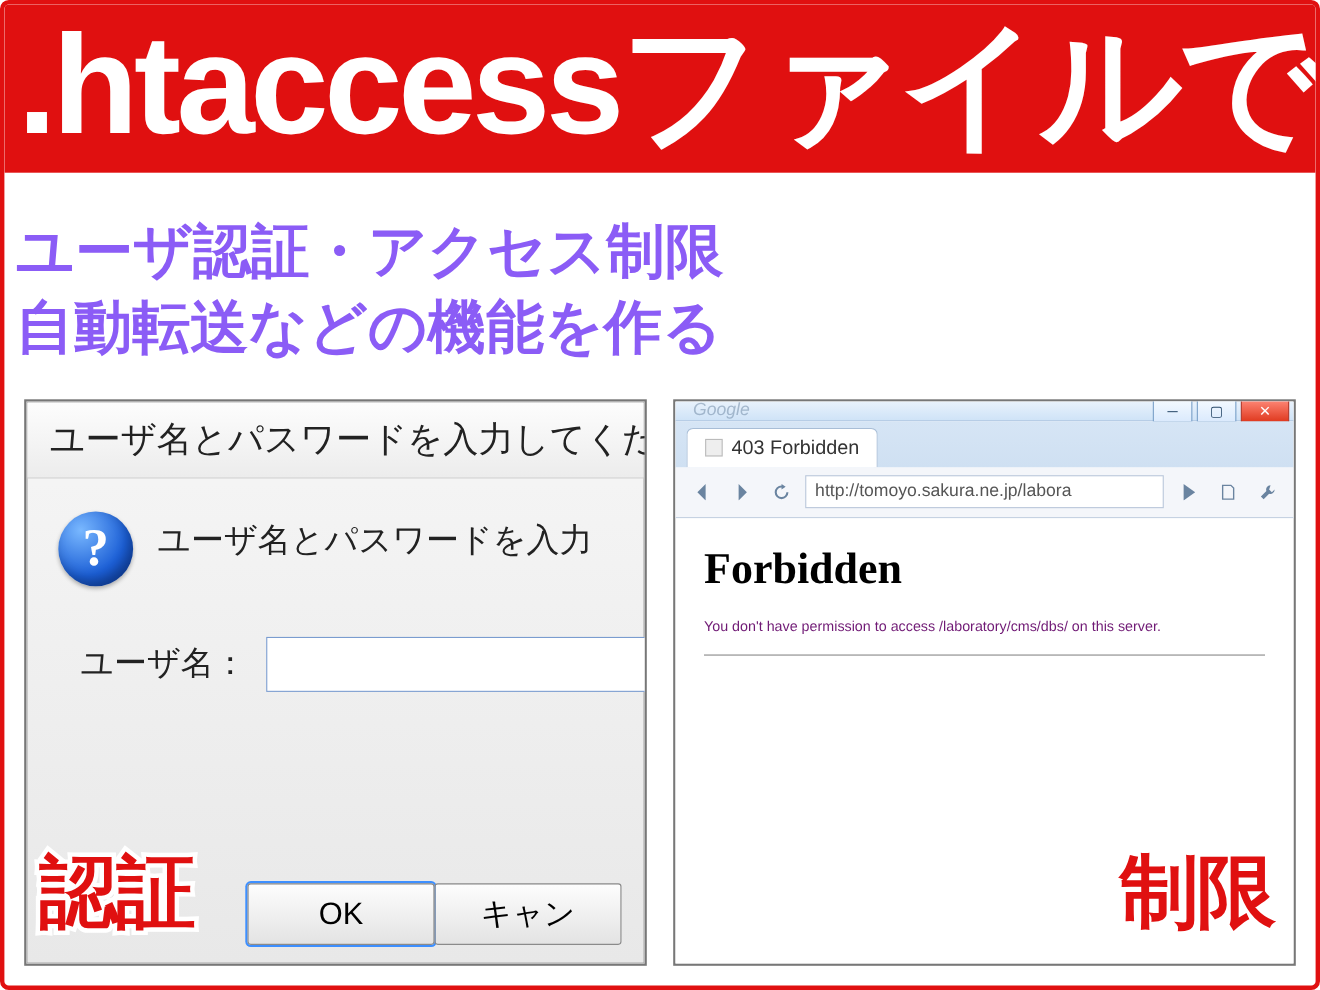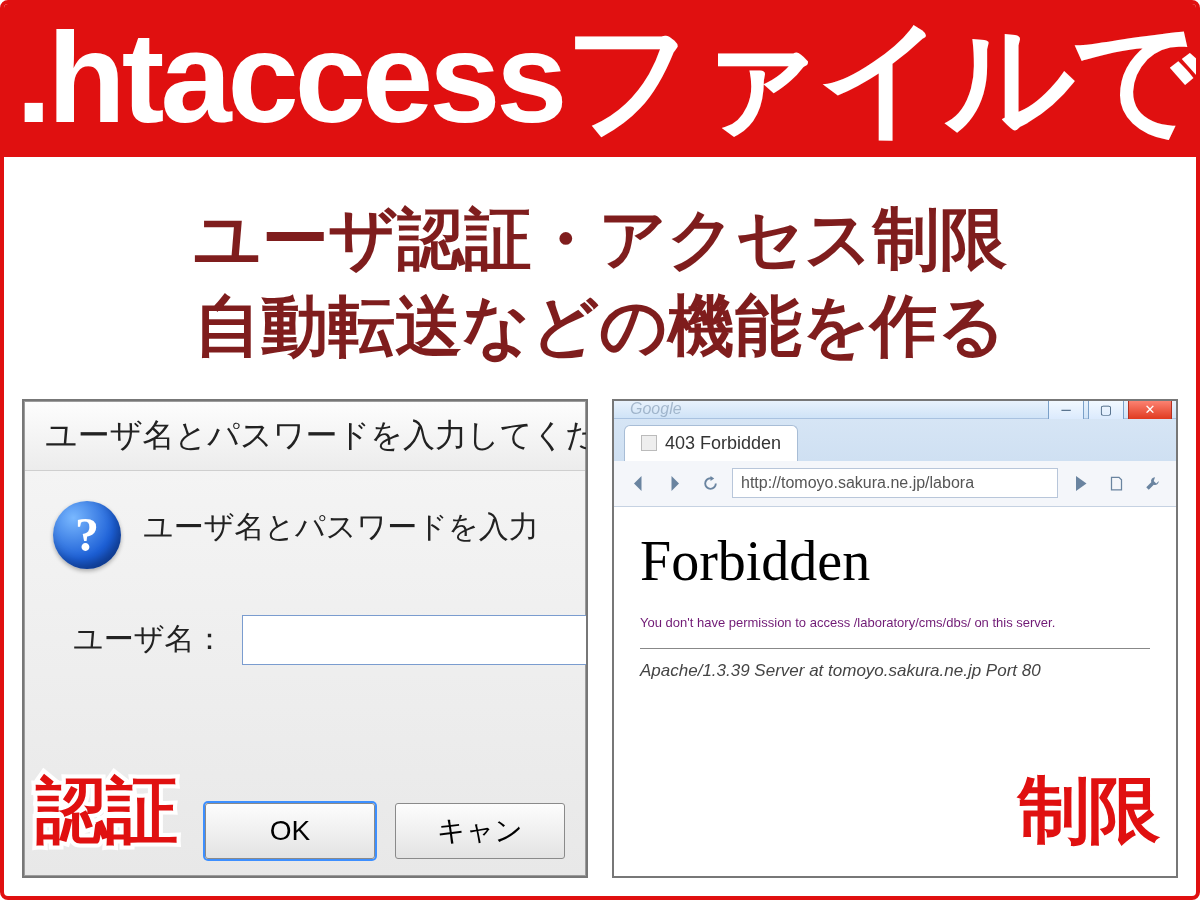--- a/index.html
+++ b/index.html
@@ -22,23 +22,22 @@
     font-size: 128px;
     line-height: 1.1;
     font-weight: 700;
     white-space: nowrap;
     padding: 4px 12px 8px 12px;
     letter-spacing: -4px;
     font-family: "Arial", "Meiryo", sans-serif;
   }
 
   .sub {
-    color: #7f1d1d;
-    text-align: center;
-    font-size: 67px;
+    color: #8b5cf6;
+    font-size: 53px;
     font-weight: 600;
     line-height: 1.3;
     padding: 38px 10px 30px;
     white-space: pre-line;
   }
 
   .panels {
     flex: 1;
     display: flex;
     gap: 24px;
@@ -104,21 +103,20 @@
     background: #fff;
     font-size: 26px;
     padding: 4px 8px;
   }
 
   .dlg-btns {
     position: absolute;
     right: 20px;
     bottom: 16px;
     display: flex;
-    gap: 20px;
     align-items: flex-end;
   }
   .dlg-btn {
     min-width: 170px;
     height: 56px;
     border: 1px solid #8a8a8a;
     background: linear-gradient(#fdfdfd, #e3e3e3);
     font-size: 28px;
     border-radius: 3px;
     cursor: pointer;
@@ -191,21 +189,21 @@
     color:#555;
     text-overflow: ellipsis;
   }
   .page {
     flex:1;
     padding: 22px 26px;
     font-family: "Times New Roman", serif;
     color:#000;
     overflow:hidden;
   }
-  .page h1 { font-size: 56px; font-weight:400; margin-bottom:22px; }
+  .page h1 { font-size: 40px; font-weight:700; margin-bottom:22px; }
   .page p  { font-size: 13px; margin-bottom: 18px; font-family: Arial, sans-serif; color:#701a75; }
   .page hr { border:none; border-top:1px solid #888; margin: 6px 0 12px; }
   .page .sig { font-style: italic; font-size:17px; color:#444; font-family: Arial, sans-serif;}
 
   
   .badge {
     position:absolute;
     bottom:17px;
     font-size: 72px;
     font-weight: 900;
@@ -298,20 +296,19 @@
           <div class="nav-ico">
             <svg viewBox="0 0 12 12">
                 <path d="M8 1a3 3 0 0 0-3 4L1 9l2 2 4-4a3 3 0 0 0 4-3L9 6 7 4z"></path>
               </svg>
           </div>
         </div>
         <div class="page">
           <h1>Forbidden</h1>
           <p>You don't have permission to access /laboratory/cms/dbs/ on this server.</p>
           <hr>
-          <div class="sig">Apache/1.3.39 Server at tomoyo.sakura.ne.jp Port 80</div>
         </div>
       </div>
       <div class="badge">制限</div>
     </div>
 
   </div>
 </div>
 
 </body></html>

